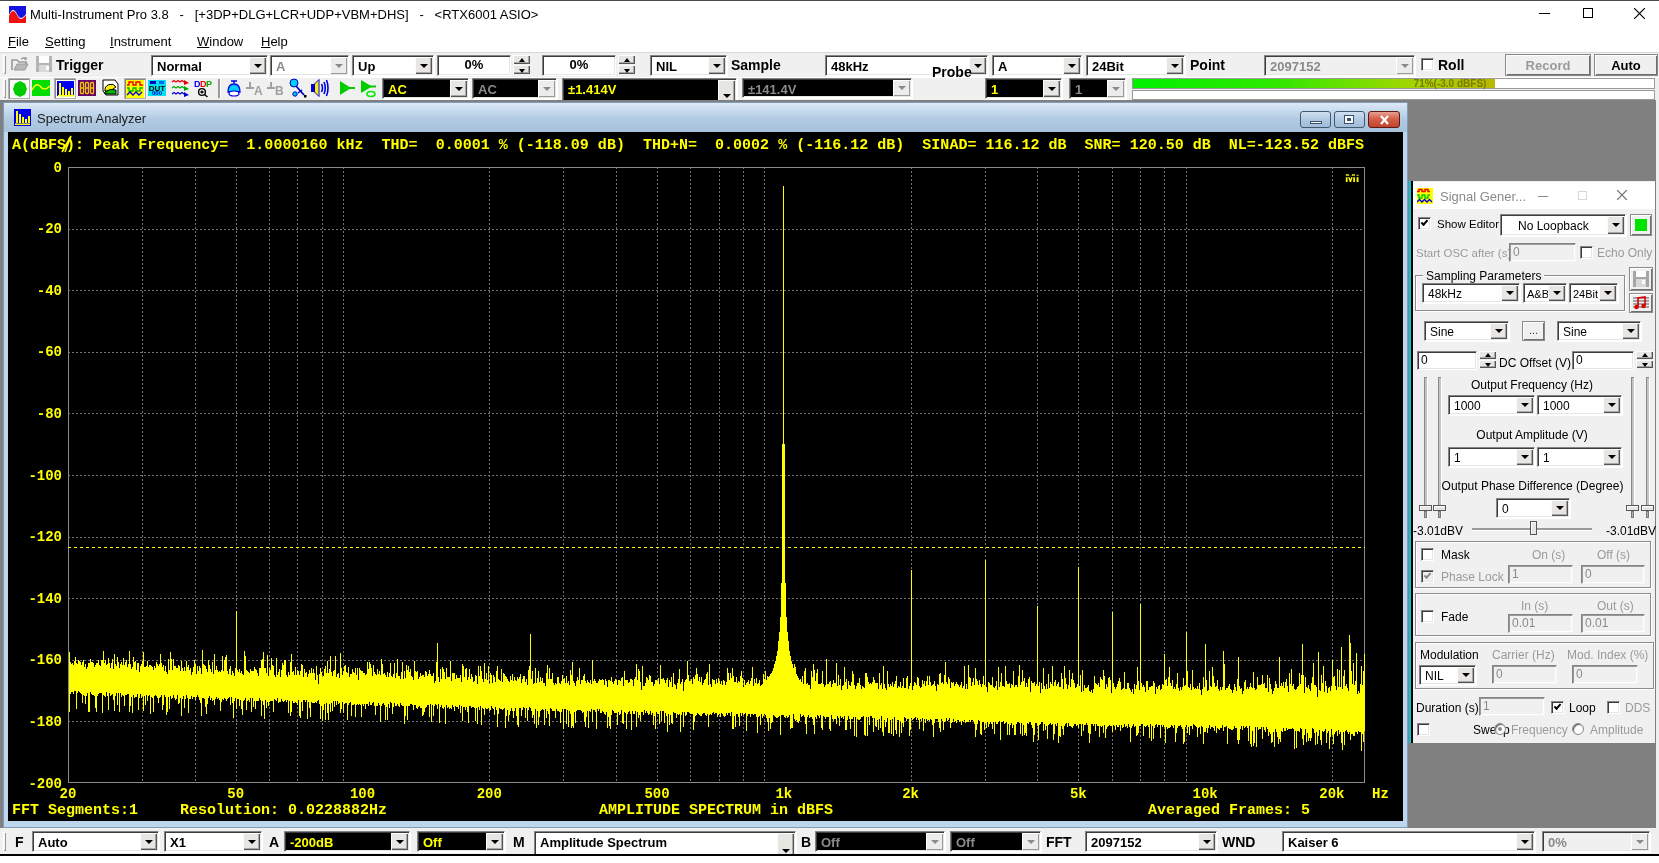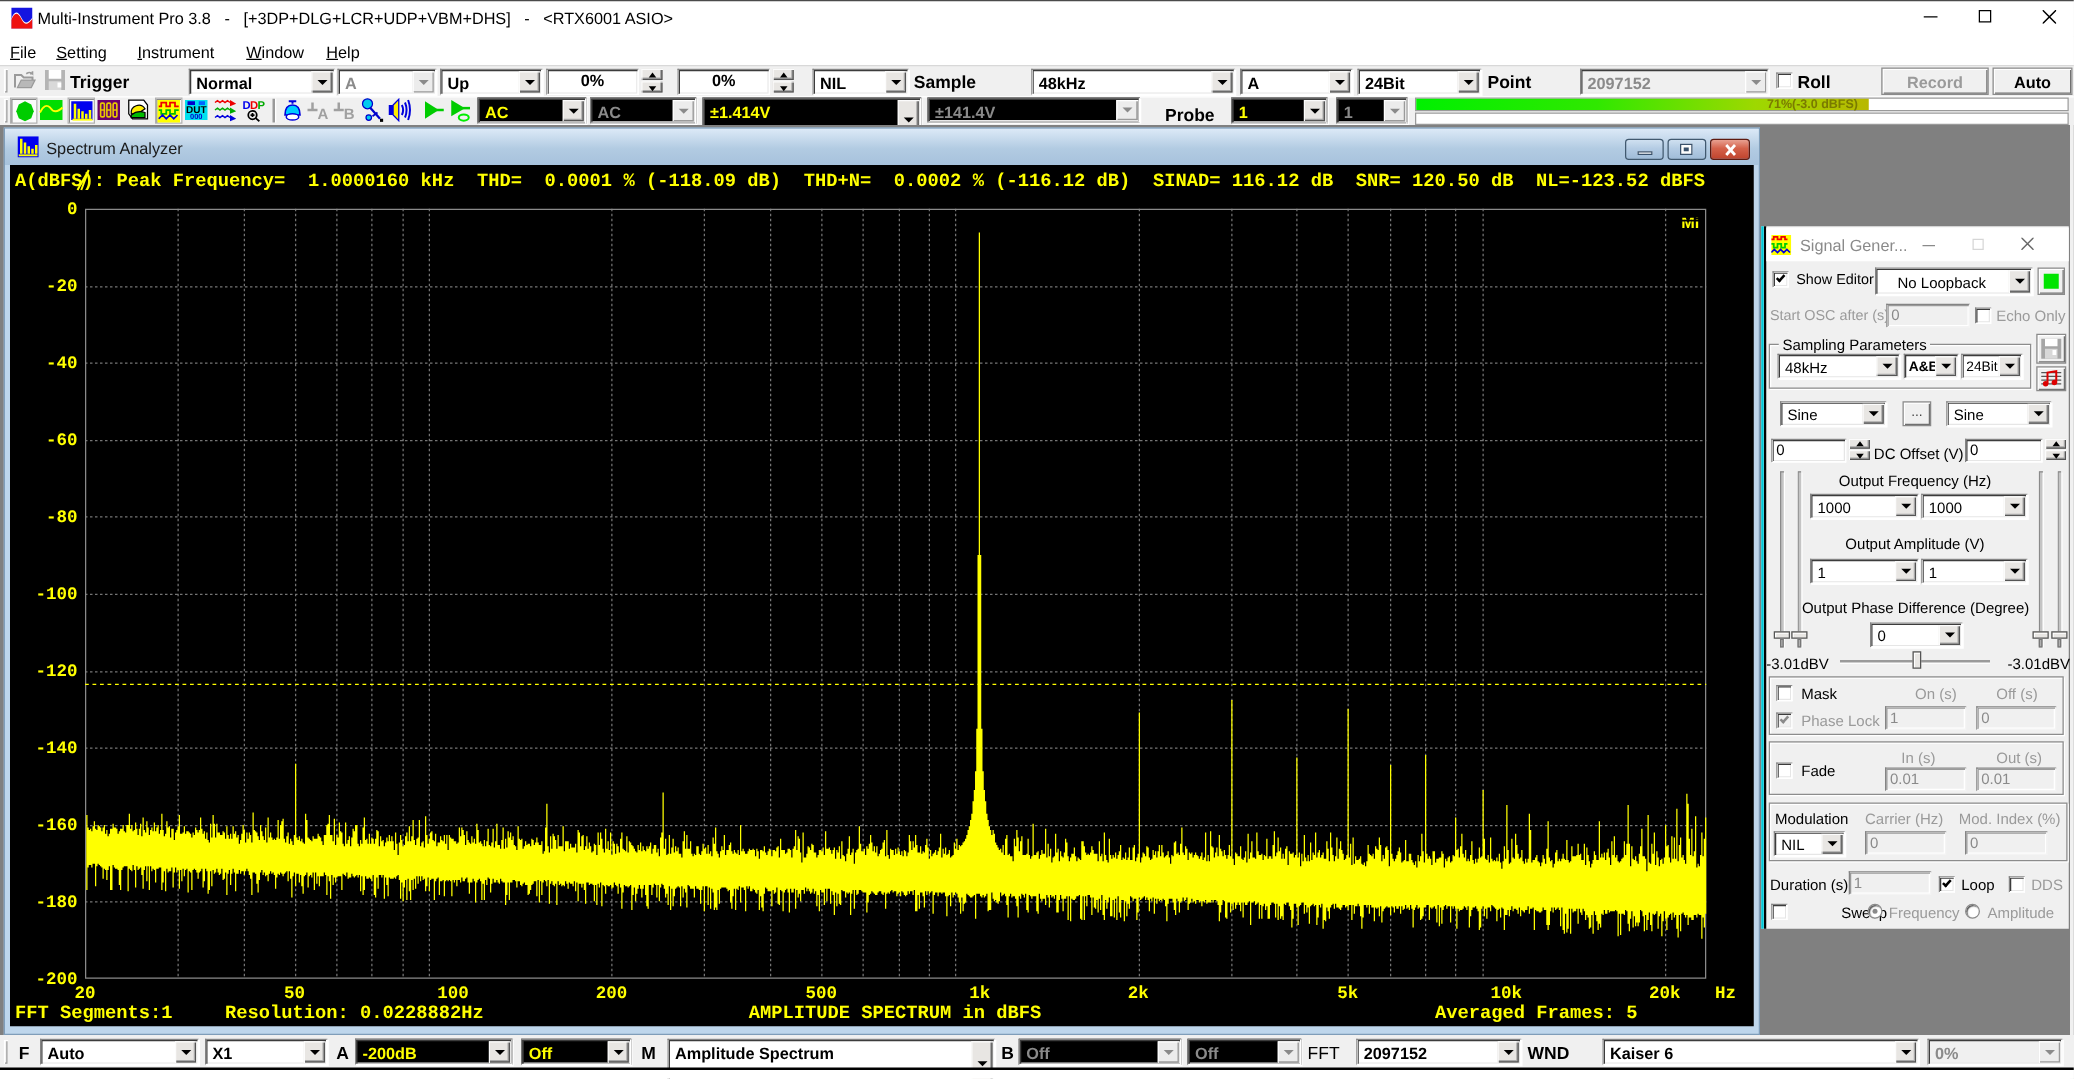--- a/index.html
+++ b/index.html
@@ -290,21 +290,21 @@
     <div class="ar">
       <div class="tri"></div>
     </div>
   </div>
 <div class="cb bdis" style="left:742px;top:78px;width:170px;height:20px;">
     <div class="ct" style="font-size:13px;font-weight:700;padding-left:4px;line-height:19px;">±141.4V</div>
     <div class="ard">
       <div class="tri"></div>
     </div>
   </div>
-<div class="ab" style="left:932px;top:84px;font-size:14px;font-weight:700;color:#000;white-space:nowrap;text-align:right;">Probe</div>
+<div class="ab" style="left:932px;top:64px;font-size:14px;font-weight:700;color:#000;white-space:nowrap;text-align:right;">Probe</div>
 <div class="cb blk" style="left:985px;top:78px;width:77px;height:21px;">
     <div class="ct" style="font-size:13px;font-weight:700;padding-left:4px;line-height:19px;">1</div>
     <div class="ar">
       <div class="tri"></div>
     </div>
   </div>
 <div class="cb bdis" style="left:1069px;top:78px;width:57px;height:21px;">
     <div class="ct" style="font-size:13px;font-weight:700;padding-left:4px;line-height:19px;">1</div>
     <div class="ard">
       <div class="tri"></div>
@@ -412,21 +412,21 @@
 <div class="ab" style="left:1597px;top:246px;font-size:12px;font-weight:400;color:#9a9a9a;white-space:nowrap;">Echo Only</div>
 <div class="gb" style="left:1415px;top:275px;width:210px;height:36px;"></div>
 <div class="ab gbl" style="left:1423px;top:269px;">Sampling Parameters</div>
 <div class="cb" style="left:1422px;top:283px;width:98px;height:20px;">
     <div class="ct" style="font-size:12px;font-weight:400;padding-left:4px;line-height:18px;">48kHz</div>
     <div class="ar">
       <div class="tri"></div>
     </div>
   </div>
 <div class="cb" style="left:1523px;top:283px;width:44px;height:20px;">
-    <div class="ct" style="font-size:11px;font-weight:700;padding-left:2px;line-height:18px;">A&amp;B</div>
+    <div class="ct" style="font-size:11px;font-weight:400;padding-left:2px;line-height:18px;">A&amp;B</div>
     <div class="ar">
       <div class="tri"></div>
     </div>
   </div>
 <div class="cb" style="left:1569px;top:283px;width:49px;height:20px;">
     <div class="ct" style="font-size:11px;font-weight:400;padding-left:2px;line-height:18px;">24Bit</div>
     <div class="ar">
       <div class="tri"></div>
     </div>
   </div>
@@ -632,21 +632,21 @@
     <div class="ard">
       <div class="tri"></div>
     </div>
   </div>
 <div class="cb bdis" style="left:950px;top:831px;width:91px;height:21px;">
     <div class="ct" style="font-size:13px;font-weight:700;padding-left:4px;line-height:19px;">Off</div>
     <div class="ard">
       <div class="tri"></div>
     </div>
   </div>
-<div class="ab" style="left:1046px;top:834px;font-size:14px;font-weight:400;color:#000;white-space:nowrap;">FFT</div>
+<div class="ab" style="left:1046px;top:834px;font-size:14px;font-weight:700;color:#000;white-space:nowrap;">FFT</div>
 <div class="cb" style="left:1085px;top:831px;width:132px;height:21px;">
     <div class="ct" style="font-size:13px;font-weight:700;padding-left:4px;line-height:19px;">2097152</div>
     <div class="ar">
       <div class="tri"></div>
     </div>
   </div>
 <div class="ab" style="left:1222px;top:834px;font-size:14px;font-weight:700;color:#000;white-space:nowrap;">WND</div>
 <div class="cb" style="left:1282px;top:831px;width:253px;height:21px;">
     <div class="ct" style="font-size:13px;font-weight:700;padding-left:4px;line-height:19px;">Kaiser 6</div>
     <div class="ar">

